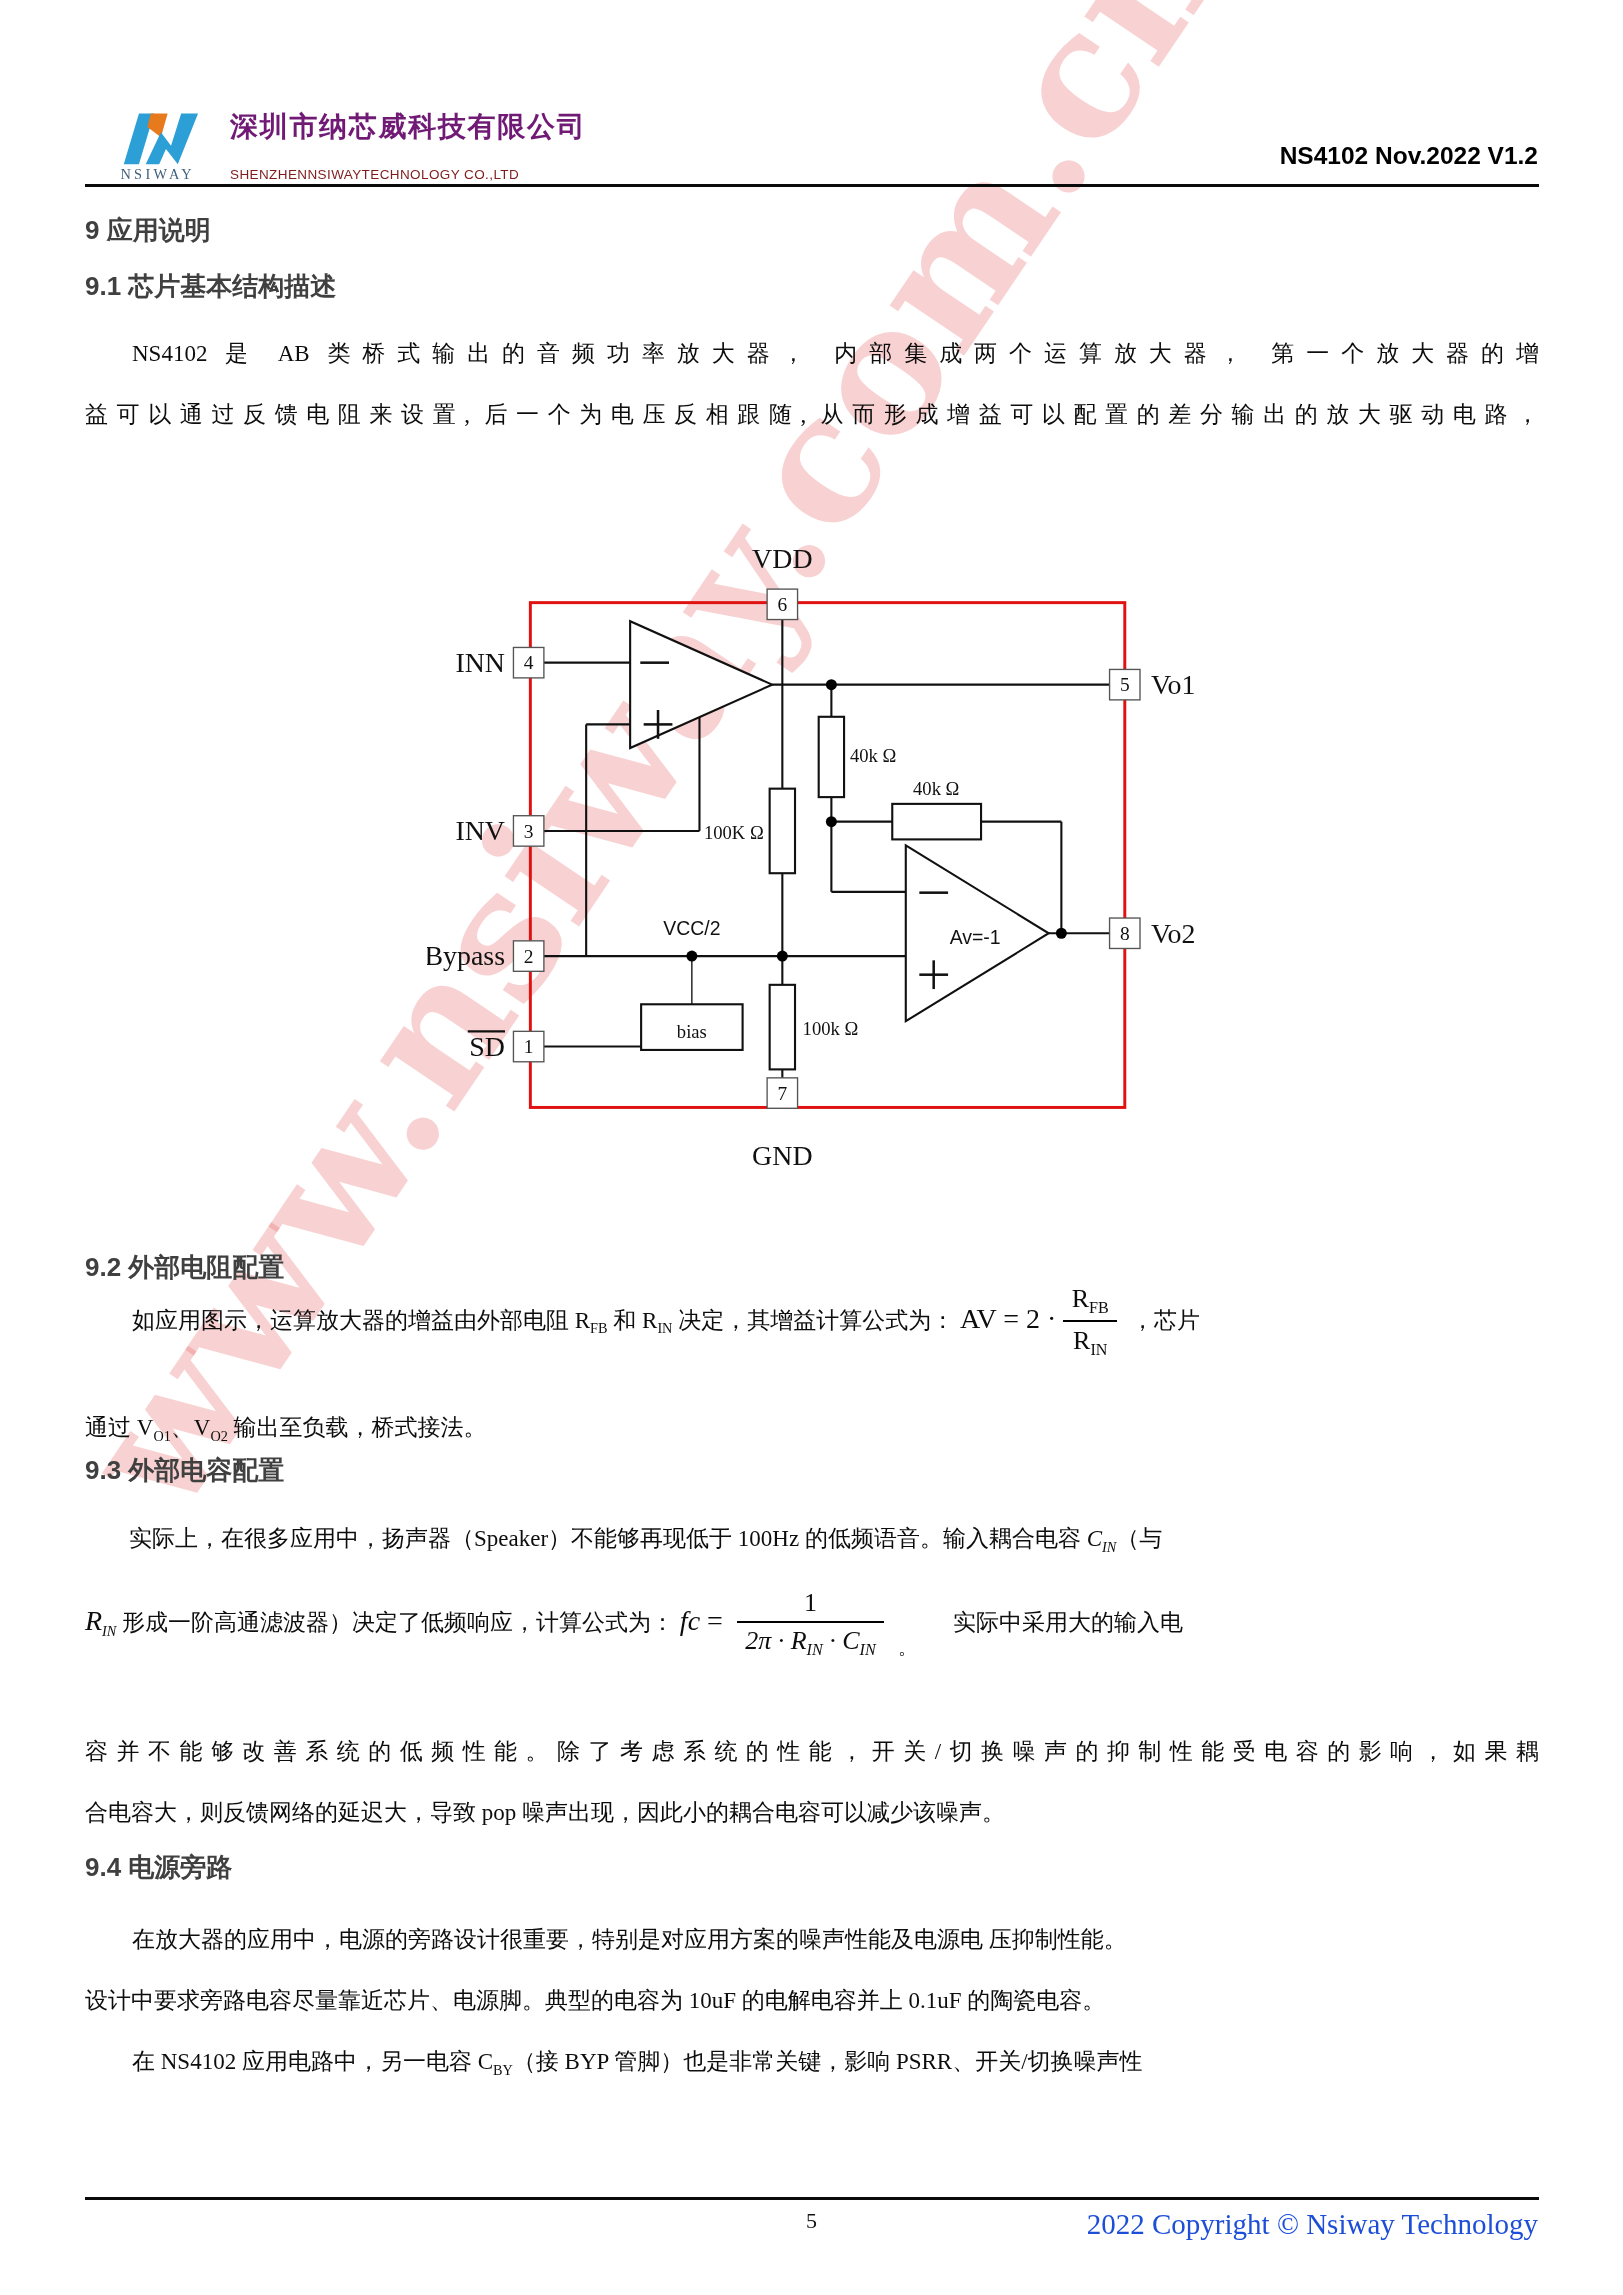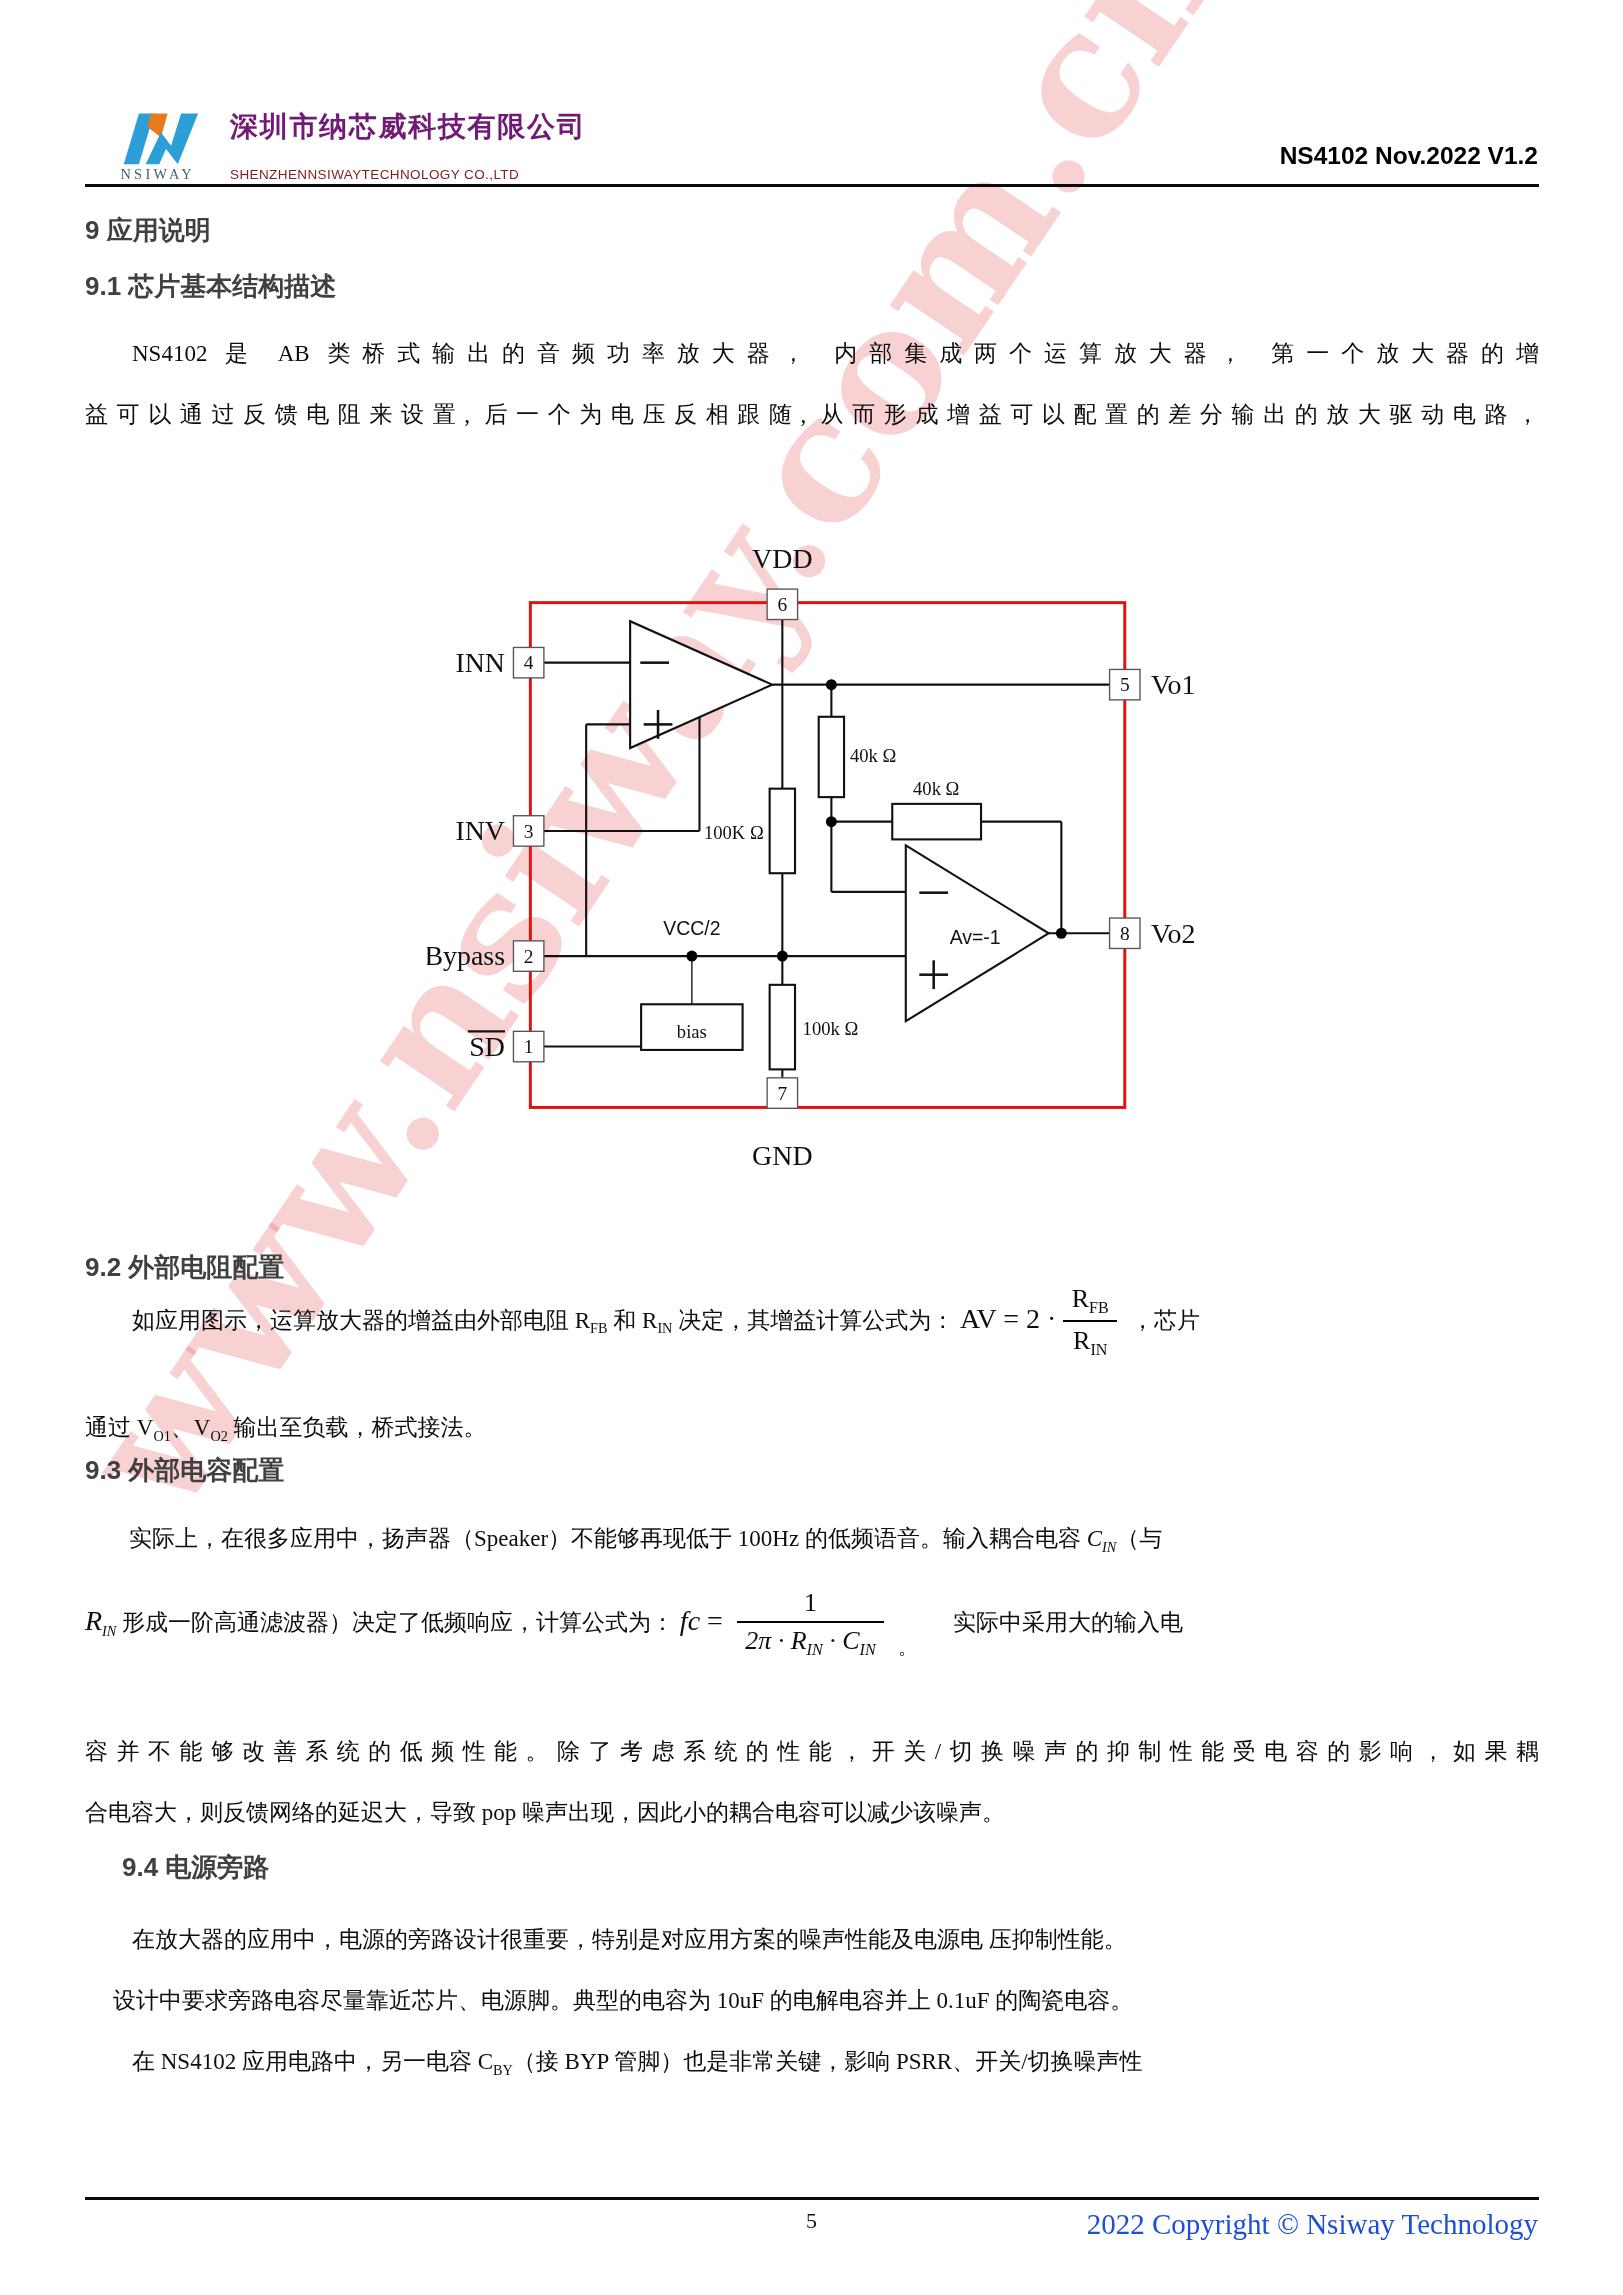--- a/index.html
+++ b/index.html
@@ -205,24 +205,24 @@
         <span class="it">fc</span><span> = </span><span class="frac"><span class="num">1</span><span class="den it"><span>2π · R</span><sub class="tk">IN</sub><span> · C</span><sub class="tk">IN</sub></span></span>
       </span>
       <span style="font-size:18.6px;vertical-align:-24px;">。</span>
       <span style="display:inline-block;width:25px;"></span>
       <span>实际中采用大的输入电</span>
     </div>
 
     <div class="para jst" style="top:1721px;">容并不能够改善系统的低频性能。除了考虑系统的性能，开关/切换噪声的抑制性能受电容的影响，如果耦</div>
     <div class="para" style="top:1782px;">合电容大，则反馈网络的延迟大，导致 pop 噪声出现，因此小的耦合电容可以减少该噪声。</div>
 
-    <div class="h1" style="top:1850px;margin-left:37px;">9.4 电源旁路</div>
+    <div class="h1" style="top:1850px;">9.4 电源旁路</div>
 
     <div class="para indent" style="top:1909px;">在放大器的应用中，电源的旁路设计很重要，特别是对应用方案的噪声性能及电源电 压抑制性能。</div>
-    <div class="para" style="top:1970px;margin-left:28px;">设计中要求旁路电容尽量靠近芯片、电源脚。典型的电容为 10uF 的电解电容并上 0.1uF 的陶瓷电容。</div>
+    <div class="para" style="top:1970px;">设计中要求旁路电容尽量靠近芯片、电源脚。典型的电容为 10uF 的电解电容并上 0.1uF 的陶瓷电容。</div>
     <div class="para indent" style="top:2031px;">
       <span>在 NS4102 应用电路中，另一电容 C</span><sub class="tk">BY</sub><span>（接 BYP 管脚）也是非常关键，影响 PSRR、开关/切换噪声性</span>
     </div>
 
     <div class="footer-rule"></div>
     <div class="footer-page">5</div>
     <div class="footer-copy">2022 Copyright © Nsiway Technology</div>
 
   </div>
 </div>

